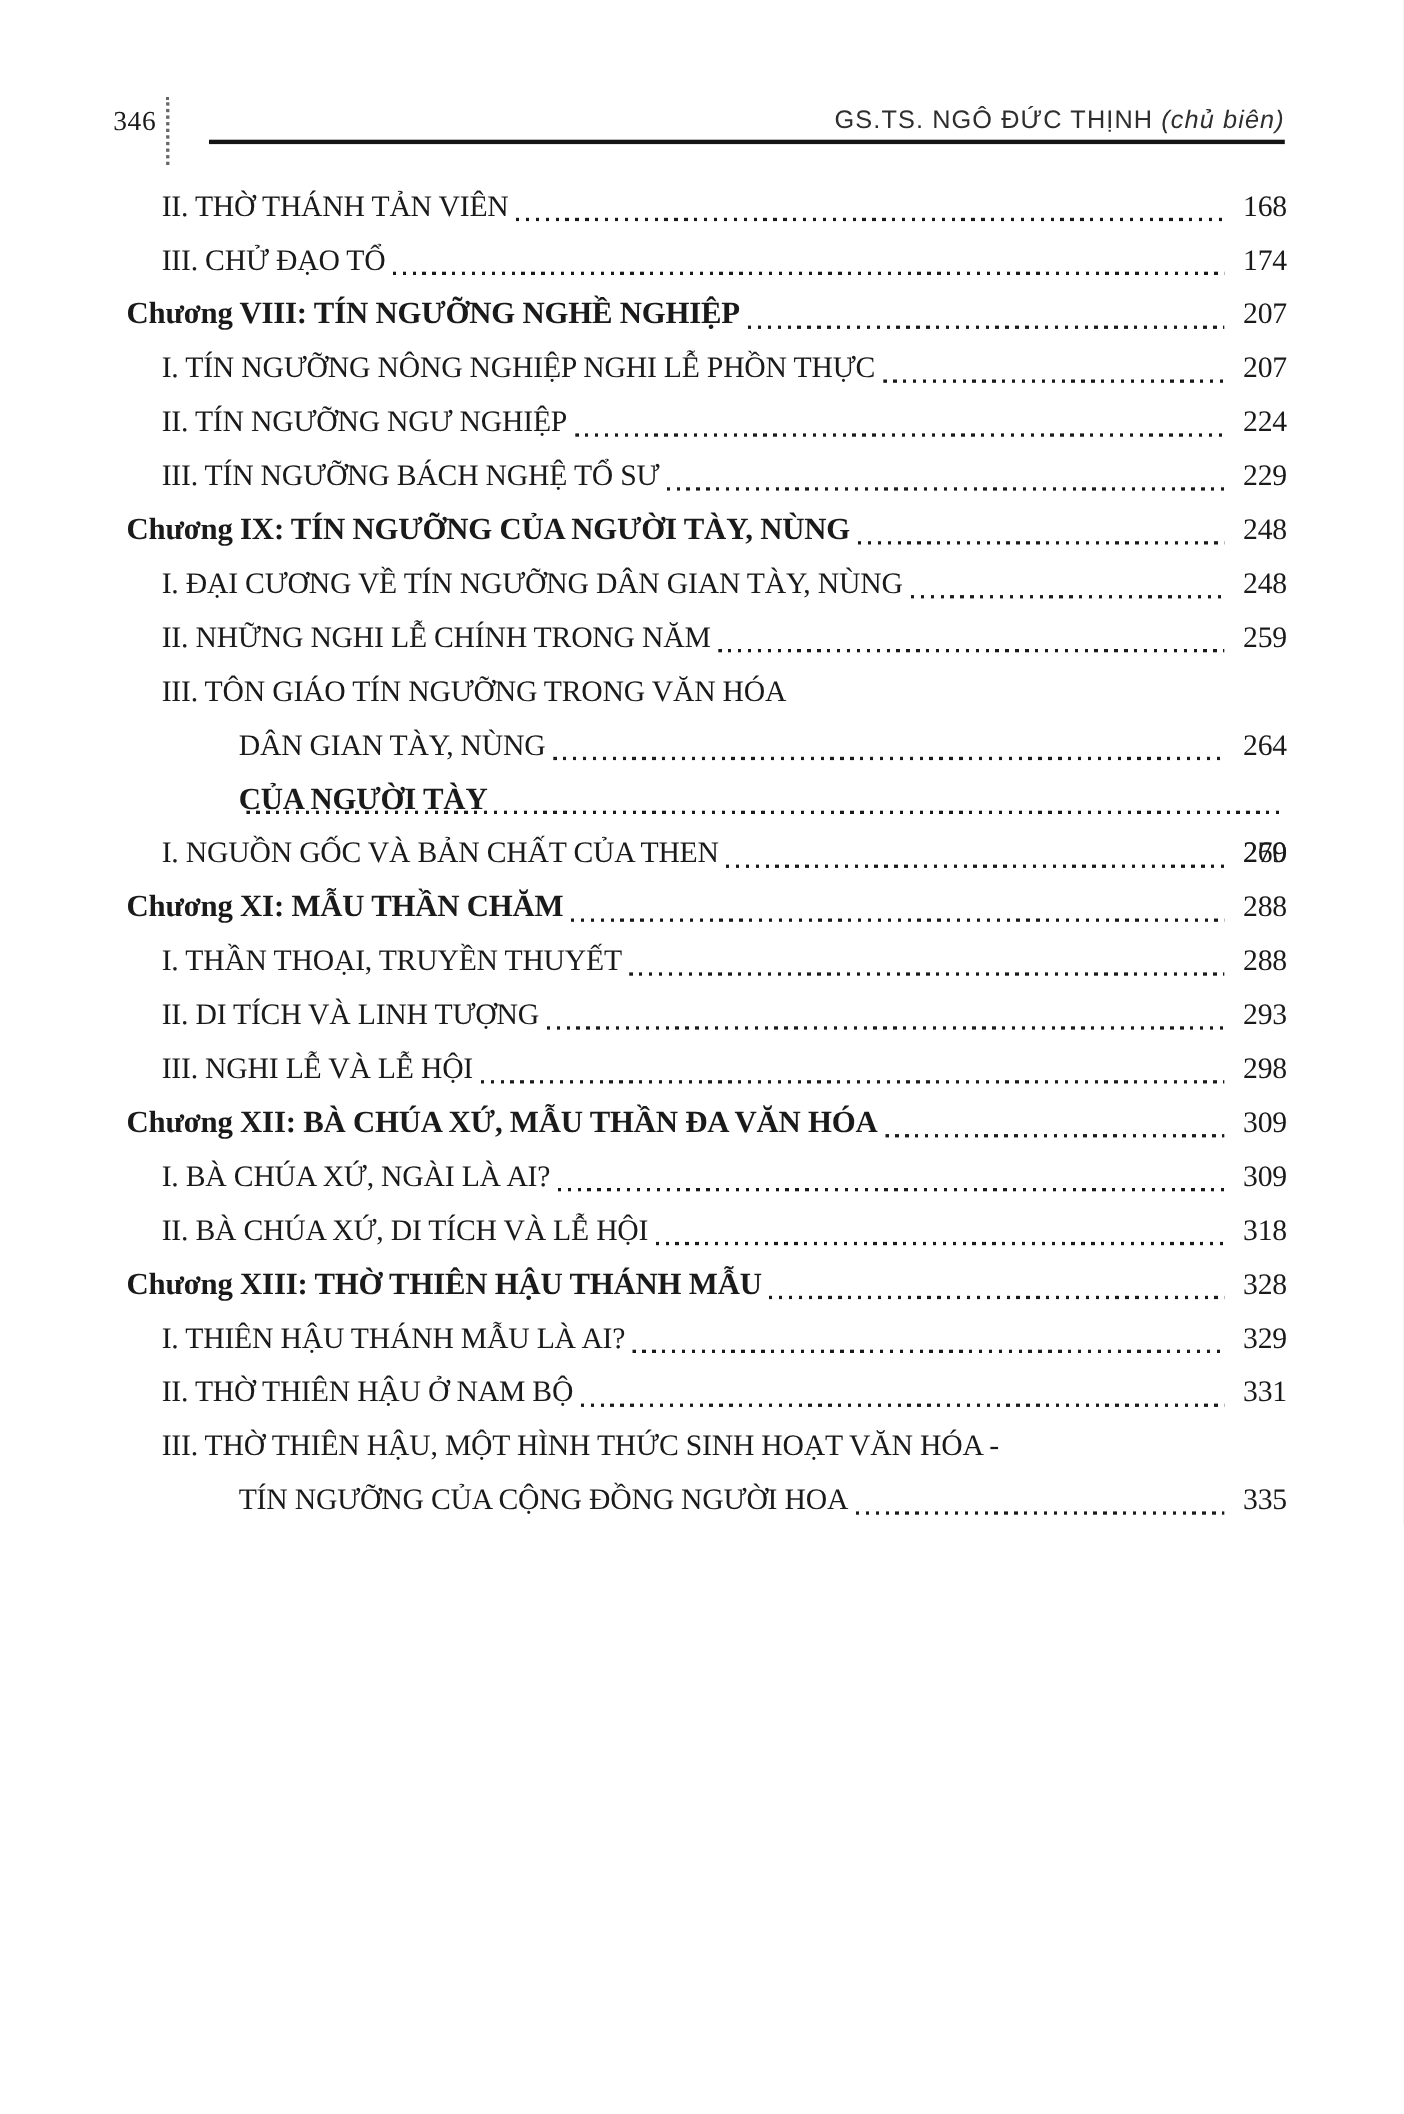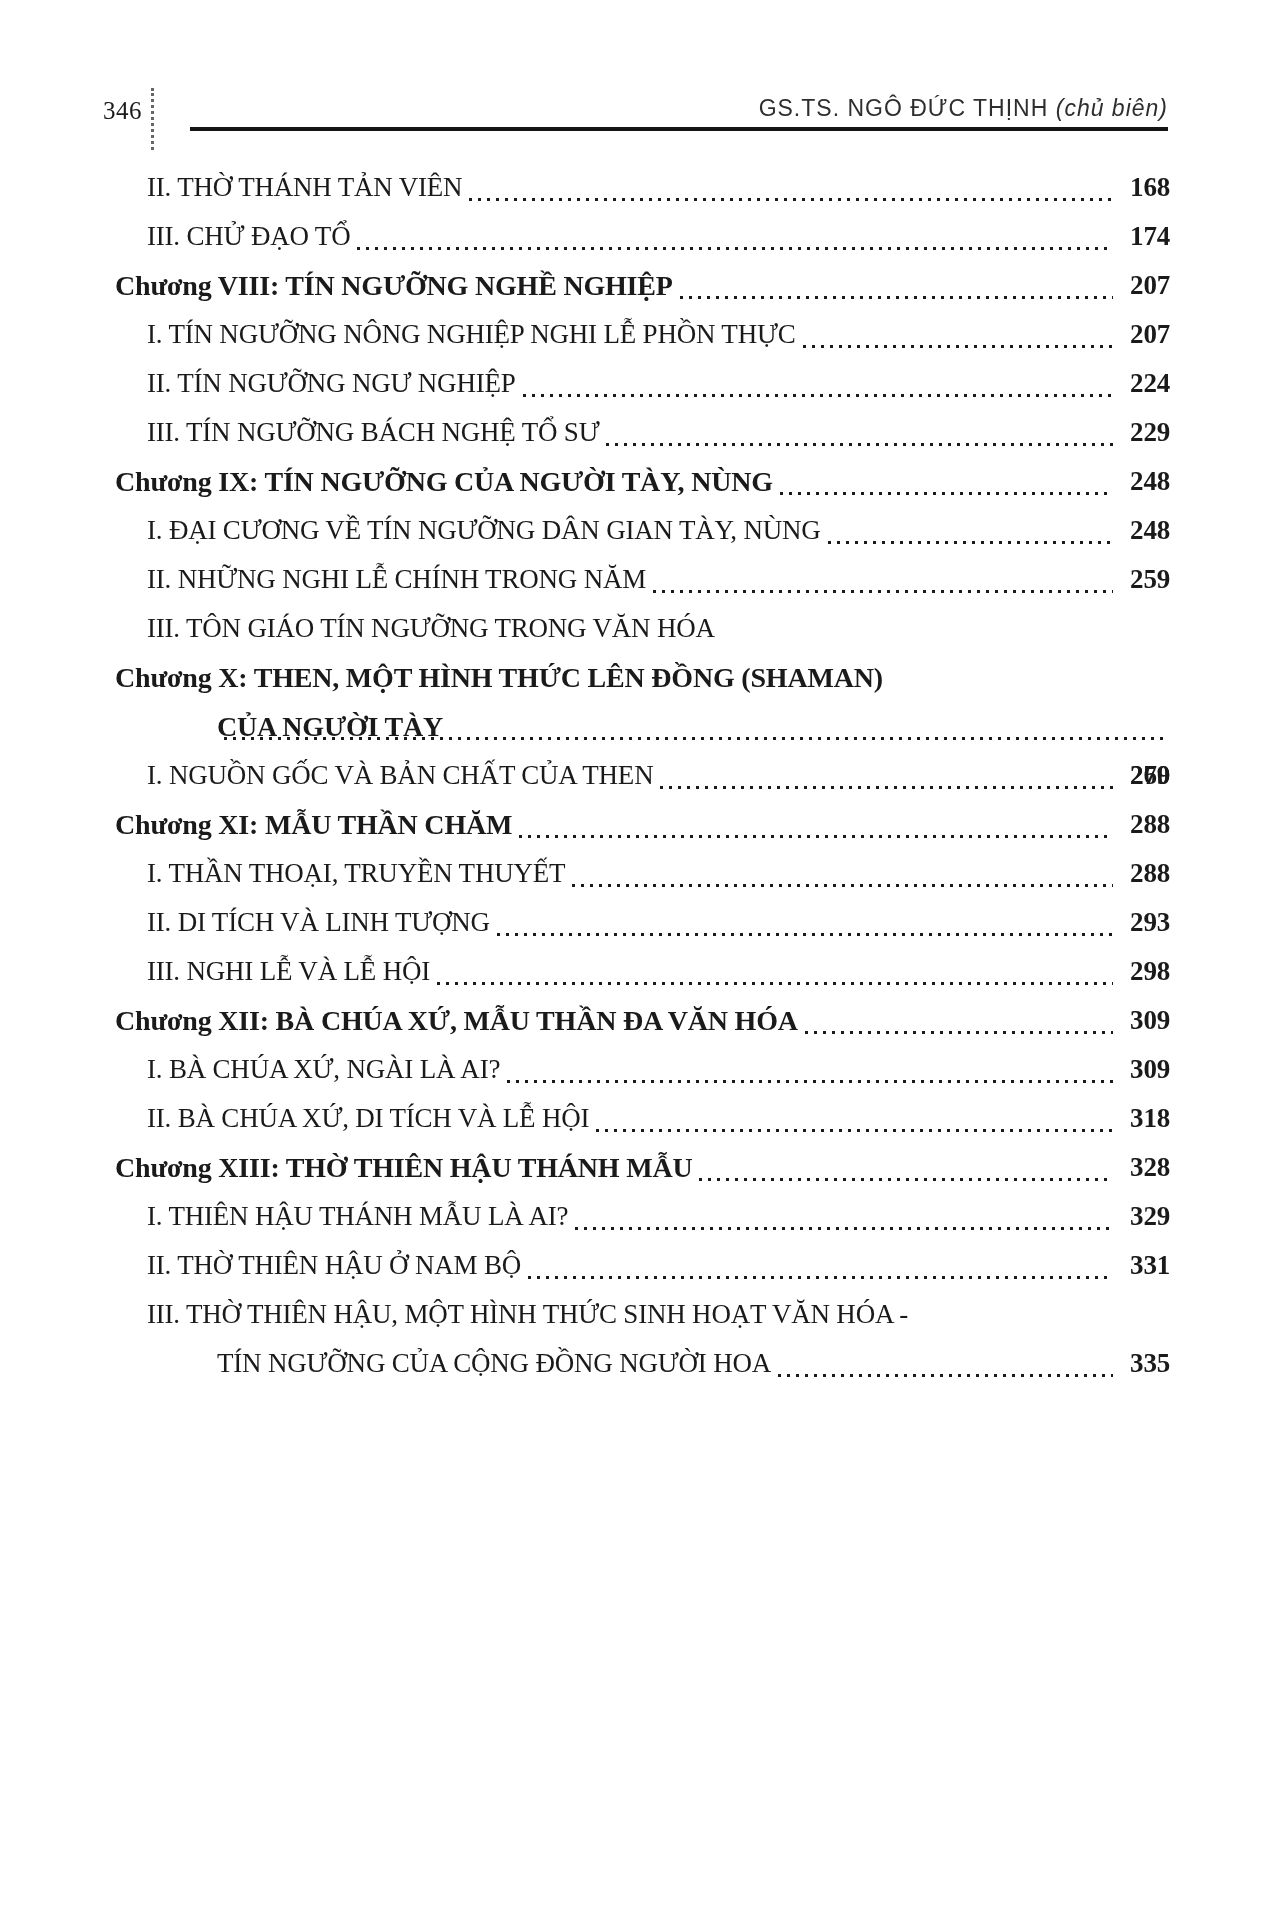--- a/index.html
+++ b/index.html
@@ -83,21 +83,21 @@
     position: absolute;
     left: 7px;
     right: 5px;
     bottom: 11px;
     height: 3px;
     background: repeating-linear-gradient(to right, #1a1a1a 0 3px, transparent 3px 9px);
   }
   .pageno {
     min-width: 52px;
     text-align: right;
-    font-weight: bold;
+    font-weight: normal;
     font-style: normal;
     font-size: 27px;
   }
 </style>
 </head>
 <body>
 
 <div class="page">
 
   <div class="folio">346</div>
@@ -171,25 +171,27 @@
         <div class="line">
           <span class="title">II. NHỮNG NGHI LỄ CHÍNH TRONG NĂM</span>
           <span class="leader"></span>
           <span class="pageno">259</span>
         </div>
       </div>
       <div class="entry section">
         <div class="line">
           <span class="title">III. TÔN GIÁO TÍN NGƯỠNG TRONG VĂN HÓA</span>
         </div>
-      </div>
-      <div class="entry chapter">
-        <div class="line">
-          <span class="title">Chương X: THEN, MỘT HÌNH THỨC LÊN ĐỒNG (SHAMAN)</span>
-        </div>
+        <div class="line cont">
+          <span class="title">DÂN GIAN TÀY, NÙNG</span>
+          <span class="leader"></span>
+          <span class="pageno">264</span>
+        </div>
+      </div>
+      <div class="entry chapter">
         <div class="line cont">
           <span class="title">CỦA NGƯỜI TÀY</span>
           <span class="leader"></span>
           <span class="pageno">269</span>
         </div>
       </div>
       <div class="entry section">
         <div class="line">
           <span class="title">I. NGUỒN GỐC VÀ BẢN CHẤT CỦA THEN</span>
           <span class="leader"></span>

